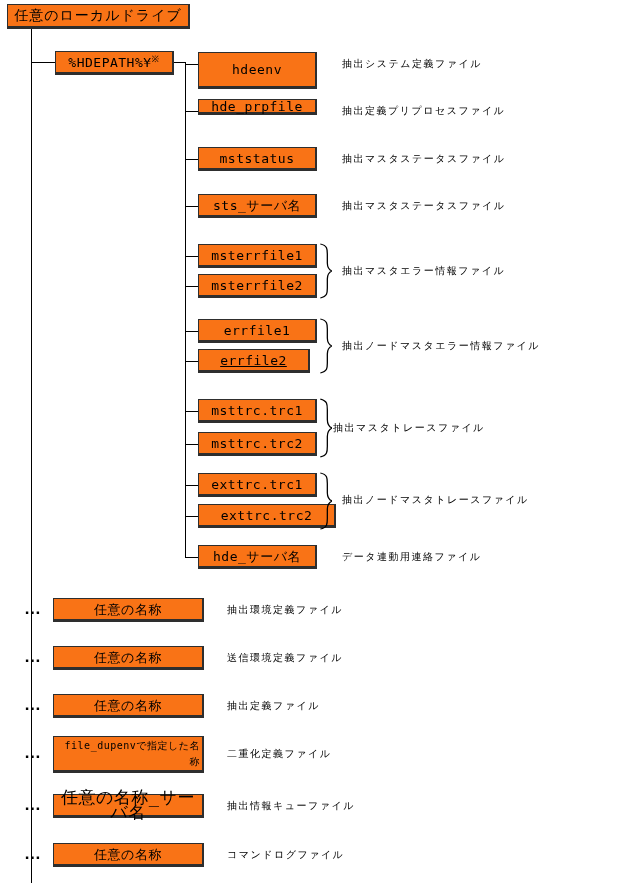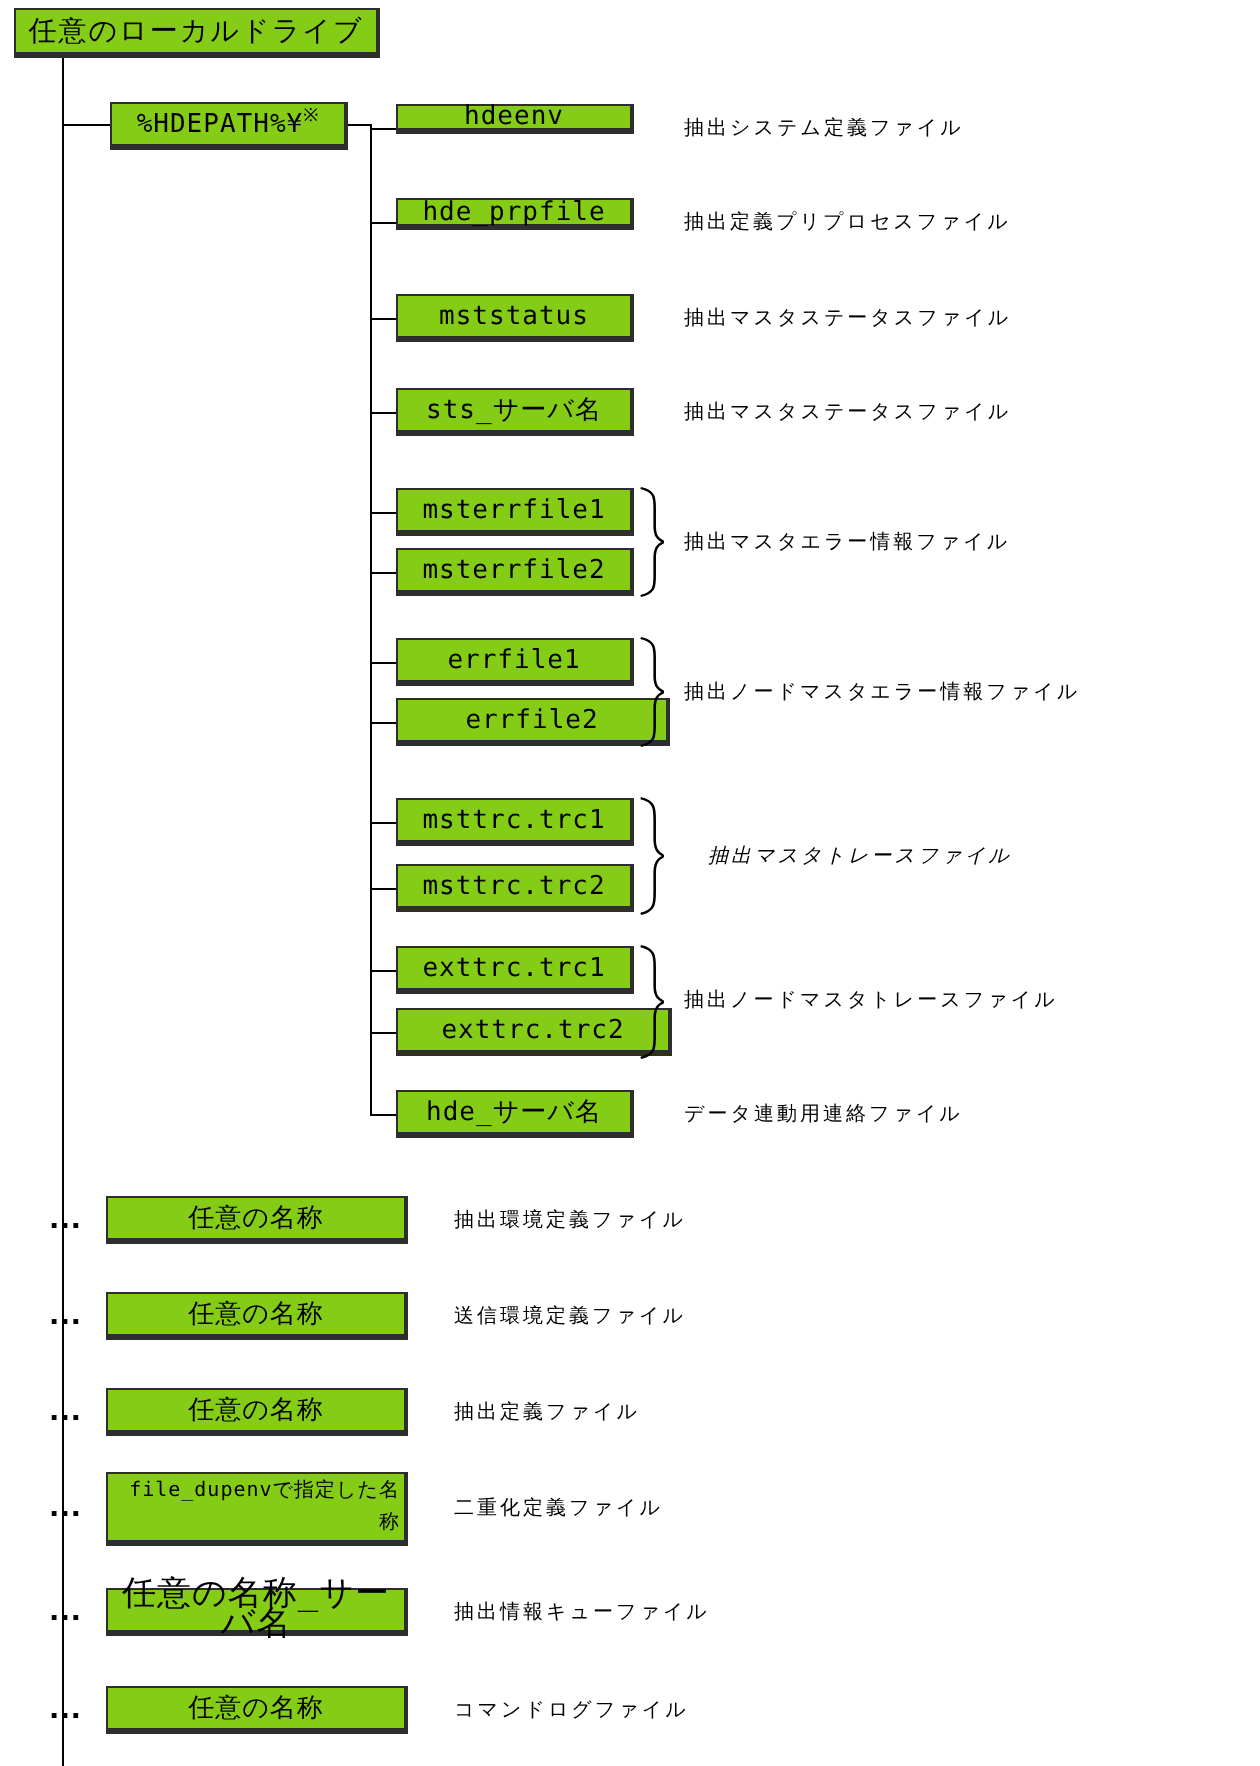--- a/index.html
+++ b/index.html
@@ -7,21 +7,21 @@
     position:relative;
     width:630px;height:883px;
     background:#ffffff;
     font-family:"Liberation Sans","DejaVu Sans",sans-serif;
     color:#000;
     overflow:hidden;
   }
   .box{
     position:absolute;
     box-sizing:border-box;
-    background:#84cc16;
+    background:#f97316;
     border:solid #2e2e2e;
     border-width:1px 2px 3px 1px;
     display:flex;
     align-items:center;
     justify-content:center;
     text-align:center;
     font-size:13px;
     letter-spacing:1px;
     line-height:15px;
   }
@@ -86,42 +86,42 @@
   <div class="hline" style="left:185px;top:557px;width:13px;"></div>
 
   <div class="box" style="left:7px;top:4px;width:183px;height:25px;font-size:14px;">
     <span>任意のローカルドライブ</span>
   </div>
 
   <div class="box mono" style="left:55px;top:51px;width:119px;height:24px;">
     <span><span>%HDEPATH%¥</span><span class="sup">※</span></span>
   </div>
 
-  <div class="box mono" style="left:198px;top:52px;width:119px;height:15px;">
+  <div class="box mono" style="left:198px;top:52px;width:119px;height:37px;">
     <span>hdeenv</span>
   </div>
   <div class="box mono" style="left:198px;top:99px;width:119px;height:16px;">
     <span>hde_prpfile</span>
   </div>
   <div class="box mono" style="left:198px;top:147px;width:119px;height:24px;">
     <span>mststatus</span>
   </div>
   <div class="box mono" style="left:198px;top:194px;width:119px;height:24px;">
     <span>sts_サーバ名</span>
   </div>
   <div class="box mono" style="left:198px;top:244px;width:119px;height:24px;">
     <span>msterrfile1</span>
   </div>
   <div class="box mono" style="left:198px;top:274px;width:119px;height:24px;justify-content:center;">
     <span>msterrfile2</span>
   </div>
   <div class="box mono" style="left:198px;top:319px;width:119px;height:24px;">
     <span>errfile1</span>
   </div>
-  <div class="box mono" style="left:198px;top:349px;width:137px;height:24px;">
+  <div class="box mono" style="left:198px;top:349px;width:112px;height:24px;text-decoration:underline;">
     <span>errfile2</span>
   </div>
   <div class="box mono" style="left:198px;top:399px;width:119px;height:24px;">
     <span>msttrc.trc1</span>
   </div>
   <div class="box mono" style="left:198px;top:432px;width:119px;height:24px;">
     <span>msttrc.trc2</span>
   </div>
   <div class="box mono" style="left:198px;top:473px;width:119px;height:24px;">
     <span>exttrc.trc1</span>
@@ -153,21 +153,21 @@
       <path d="M2,1 C8,2.5 8,6 8,11 L8,20 C8,24.5 9,26.5 12,28 C9,29.5 8,31.5 8,36 L8,45 C8,50 8,53.5 2,55" fill="none" stroke="#000" stroke-width="1.1"></path>
     </svg>
   </div>
 
   <div class="desc" style="left:342px;top:64px;">抽出システム定義ファイル</div>
   <div class="desc" style="left:342px;top:111px;">抽出定義プリプロセスファイル</div>
   <div class="desc" style="left:342px;top:159px;">抽出マスタステータスファイル</div>
   <div class="desc" style="left:342px;top:206px;">抽出マスタステータスファイル</div>
   <div class="desc" style="left:342px;top:271px;">抽出マスタエラー情報ファイル</div>
   <div class="desc" style="left:342px;top:346px;">抽出ノードマスタエラー情報ファイル</div>
-  <div class="desc" style="left:354px;top:428px;font-style:italic;">抽出マスタトレースファイル</div>
+  <div class="desc" style="left:333px;top:428px;">抽出マスタトレースファイル</div>
   <div class="desc" style="left:342px;top:500px;">抽出ノードマスタトレースファイル</div>
   <div class="desc" style="left:342px;top:557px;">データ連動用連絡ファイル</div>
 
   <div class="dots" style="left:24px;top:610px;">…</div>
   <div class="box mono" style="left:53px;top:598px;width:151px;height:24px;">
     <span>任意の名称</span>
   </div>
   <div class="desc" style="left:227px;top:610px;">抽出環境定義ファイル</div>
 
   <div class="dots" style="left:24px;top:658px;">…</div>

